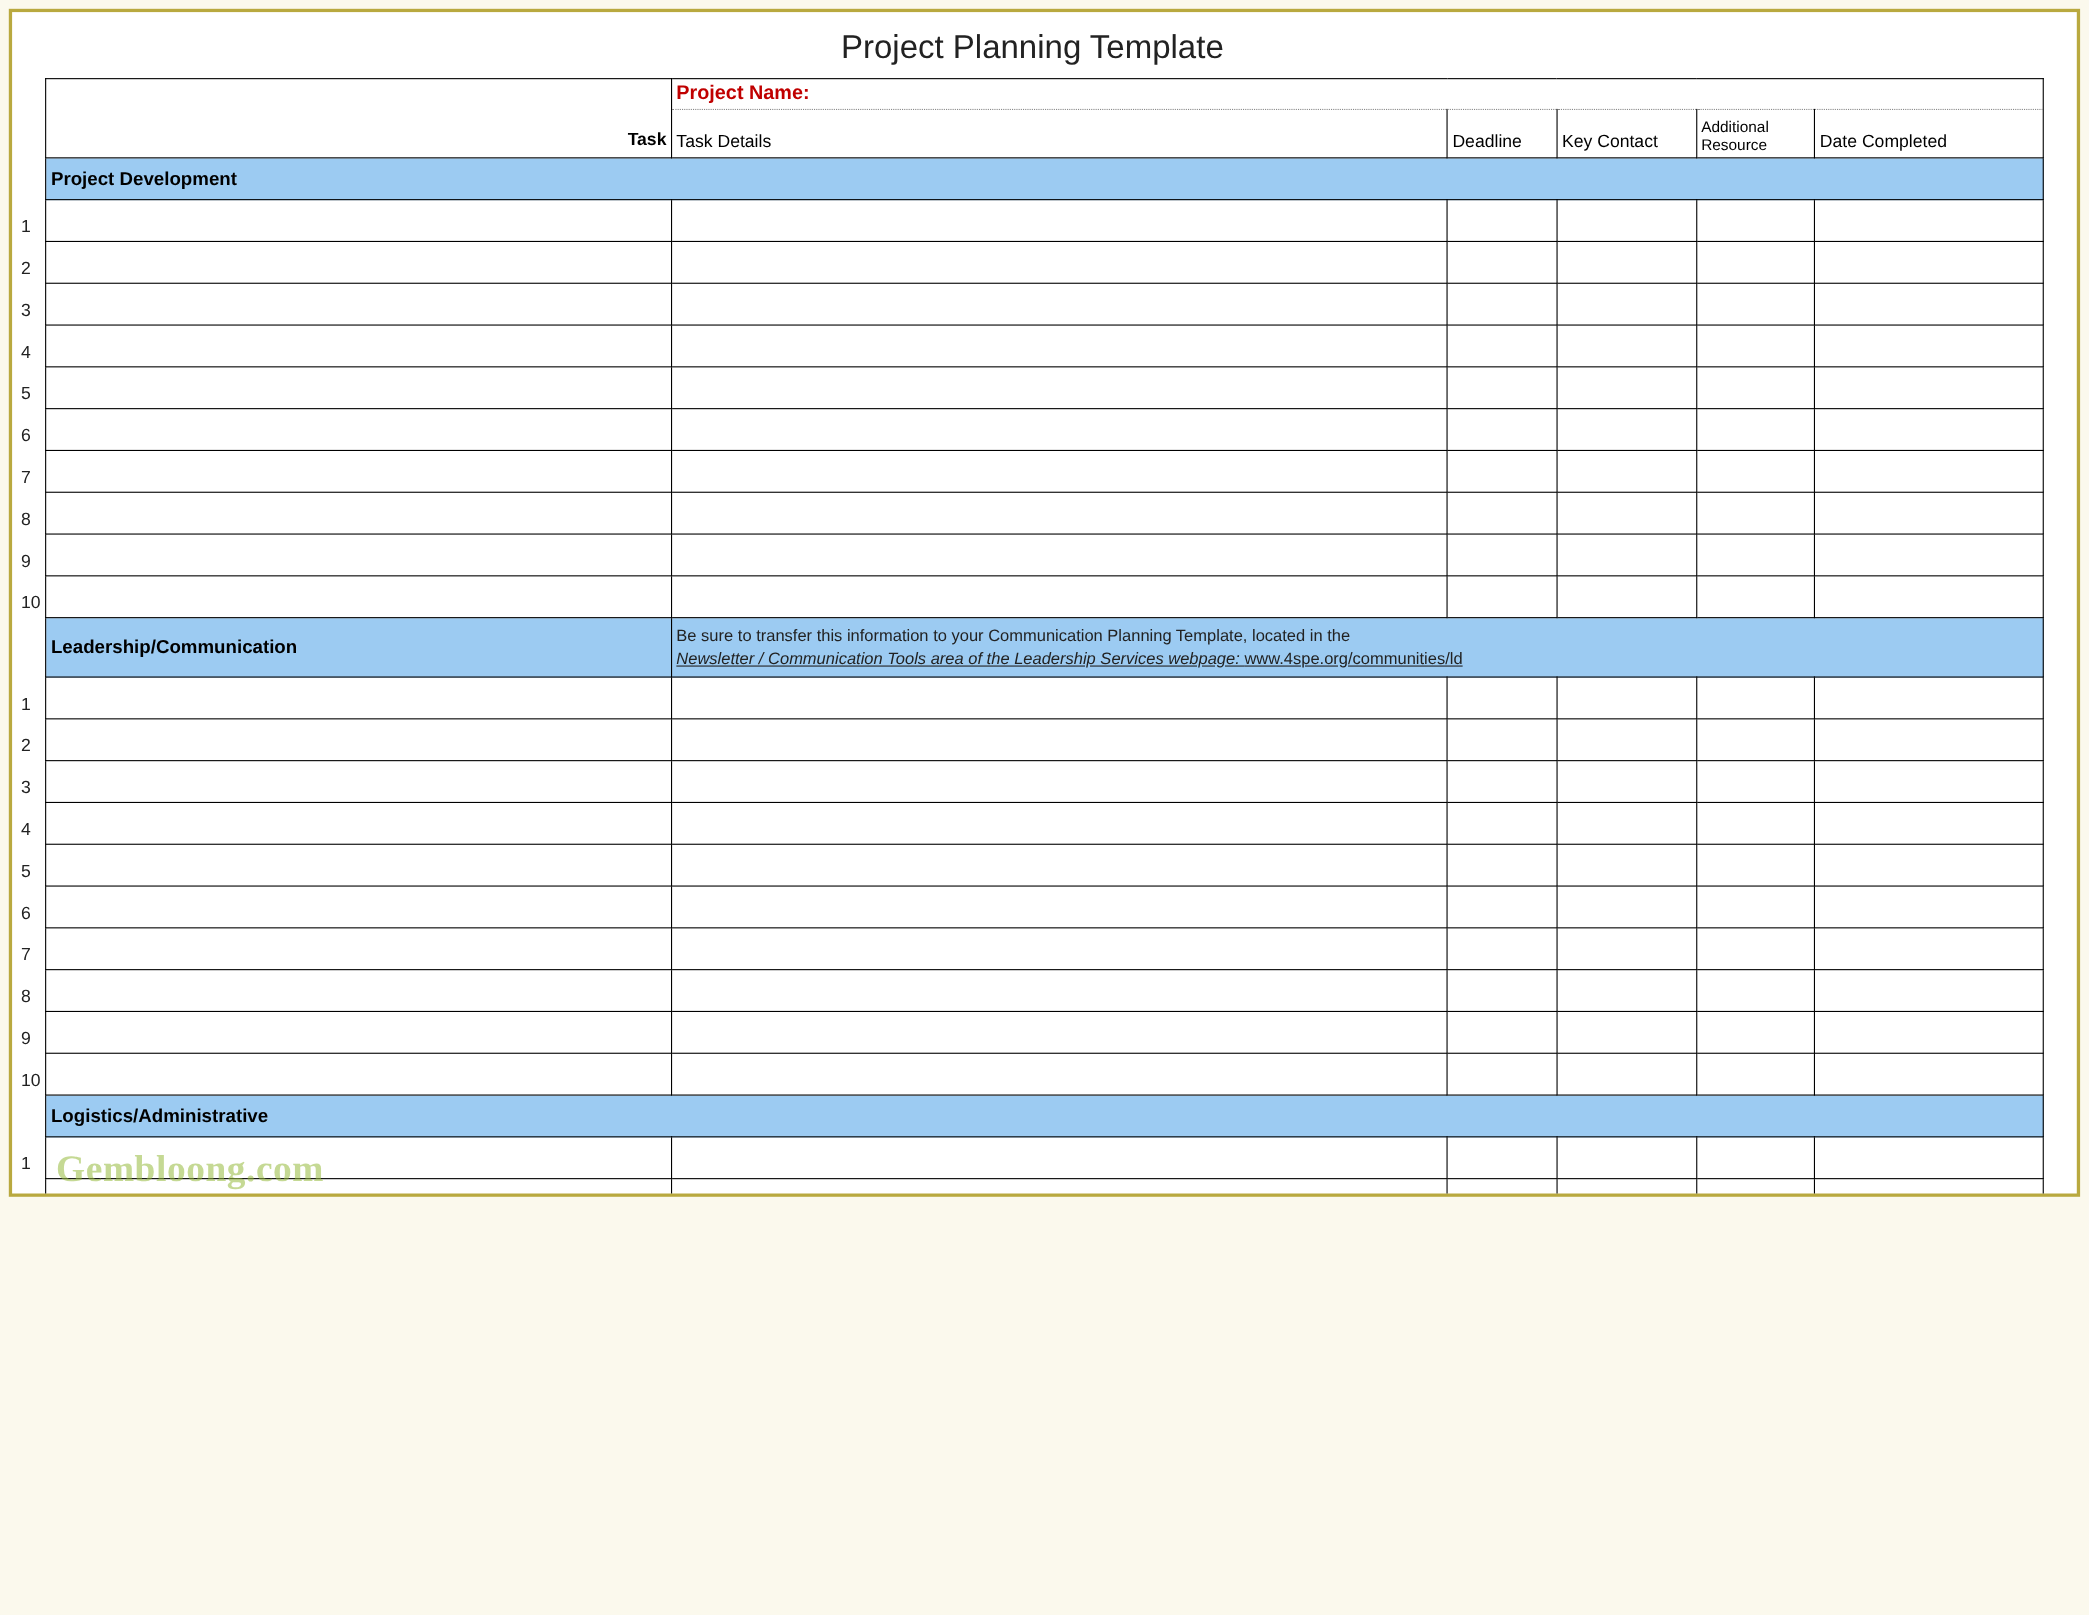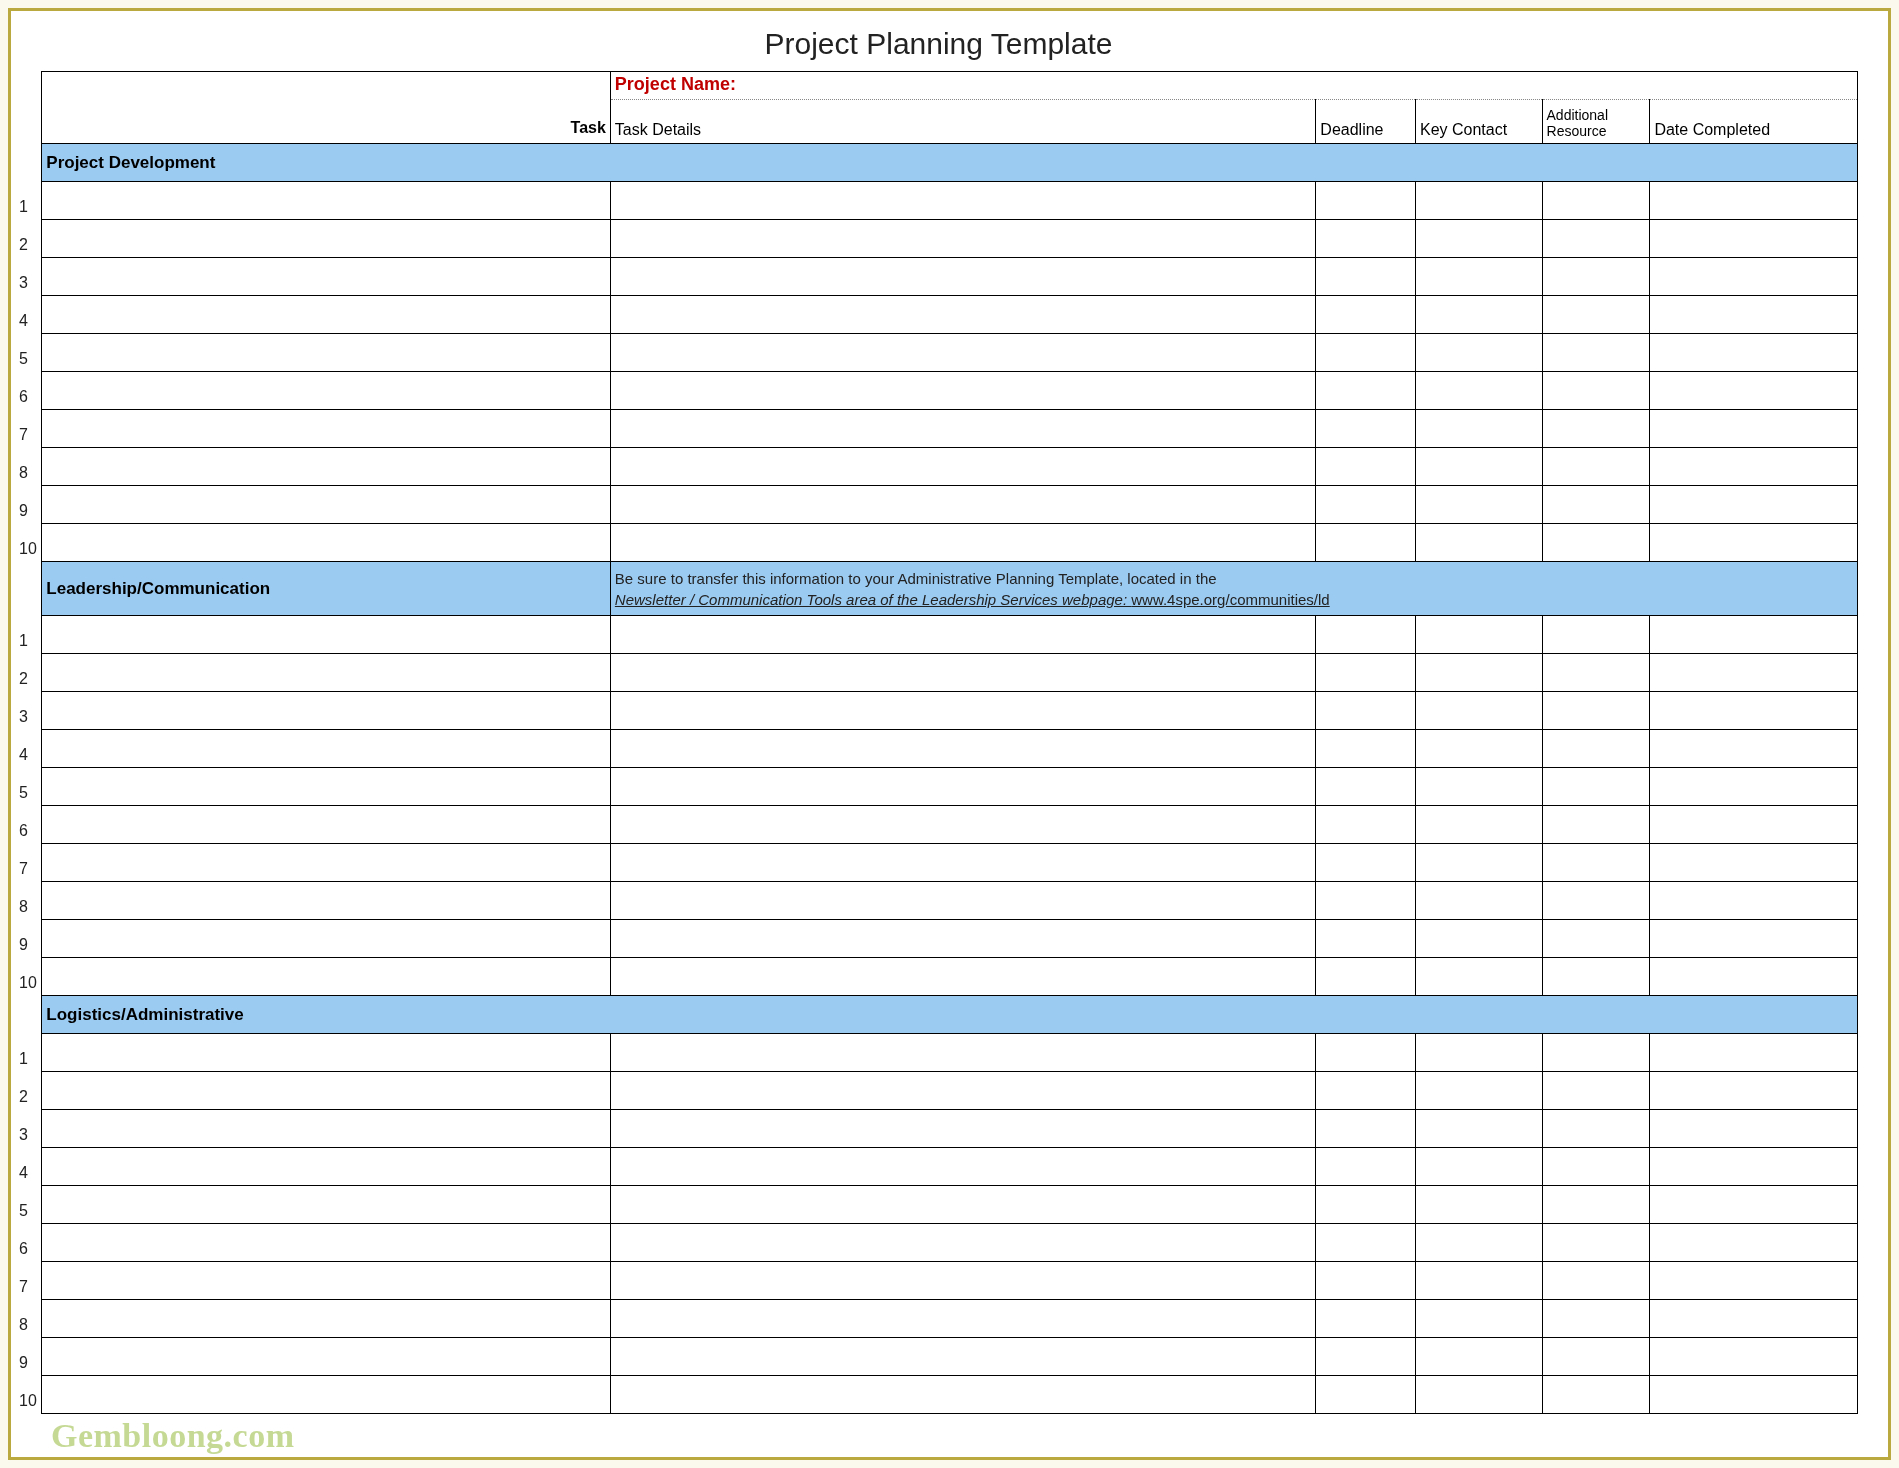--- a/index.html
+++ b/index.html
@@ -5,21 +5,21 @@
   * { box-sizing: border-box; margin: 0; padding: 0; }
   body {
     background: #fbf9ed;
     font-family: Arial, Helvetica, sans-serif;
     padding: 8px;
   }
   .outer {
     border: 3px solid #b9a93f;
     background: #fff;
     width: 1883px;
-    height: 1452px;
+    height: 1080px;
     position: relative;
     overflow: hidden;
   }
   .content {
     padding: 0 30px 0 8px;
   }
   .title {
     text-align: center;
     font-size: 30px;
     font-weight: 400;
@@ -245,21 +245,21 @@
             <td></td>
             <td></td>
           </tr>
 
       <tr>
         <td class="row-num-cell"></td>
         <td class="section-hdr section-hdr-tall" style="vertical-align:middle;">
           <span>Leadership/Communication</span>
         </td>
         <td class="section-hdr section-hdr-tall section-note" colspan="5" style="font-weight:400;">
-          <span>Be sure to transfer this information to your Administrative Planning Template, located in the</span><br>
+          <span>Be sure to transfer this information to your Communication Planning Template, located in the</span><br>
           <span class="ital u">Newsletter / Communication Tools  area of the Leadership Services webpage: </span><span style="font-weight:400;text-decoration:underline;">www.4spe.org/communities/ld</span>
         </td>
       </tr>
       <tr class="data-row">
             <td class="row-num-cell">1</td>
             <td></td>
             <td></td>
             <td></td>
             <td></td>
             <td></td>

